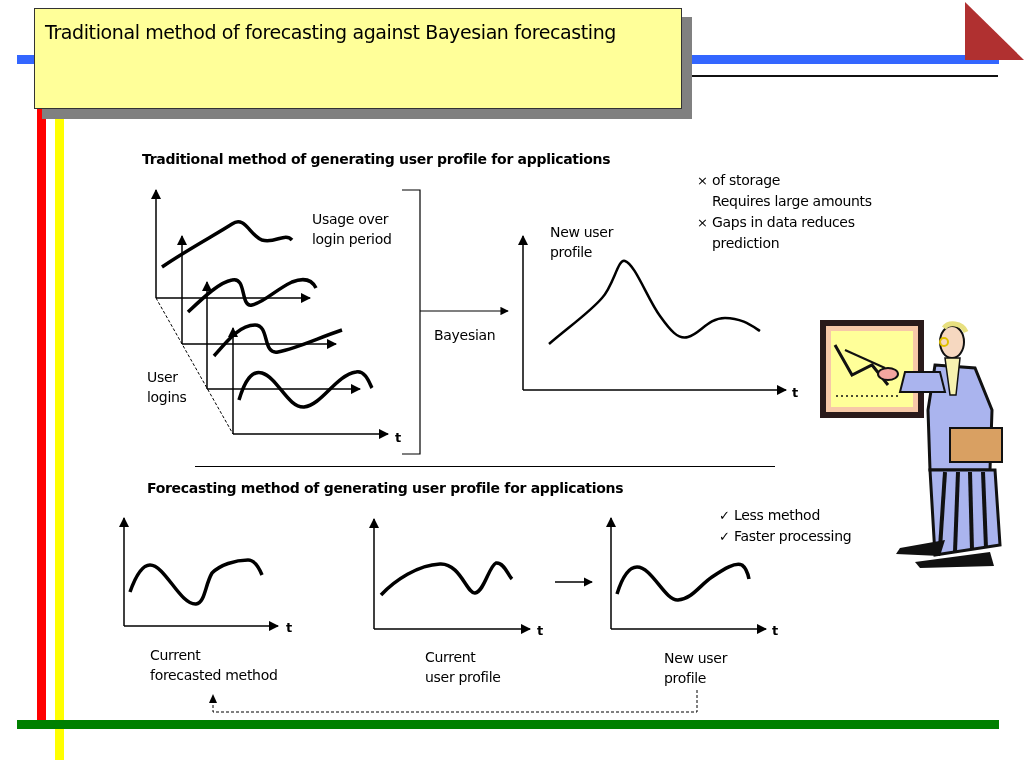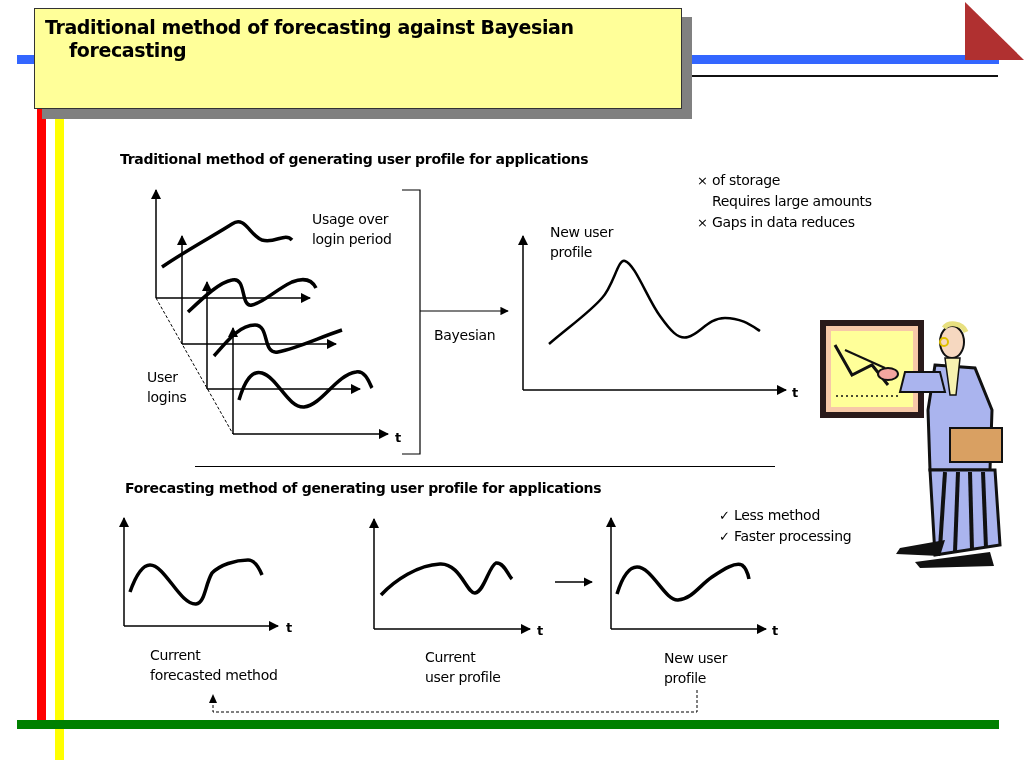--- a/index.html
+++ b/index.html
@@ -16,26 +16,26 @@
   .line-black-top { left: 690px; top: 75px; width: 308px; height: 2px; background: #111; }
   .bar-green { left: 17px; top: 720px; width: 982px; height: 9px; background: #008000; }
   .corner-triangle { left: 965px; top: 2px; width: 59px; height: 58px; }
   .title-shadow { left: 42px; top: 17px; width: 650px; height: 102px; background: #808080; }
   .title-box {
     left: 34px; top: 8px; width: 648px; height: 101px;
     background: #ffff99; border: 1px solid #333; box-sizing: border-box;
   }
   .title-text {
     position: absolute; left: 10px; top: 7px; width: 560px;
-    font-family: "DejaVu Sans", sans-serif; font-weight: bold; font-size: 19px;
-    line-height: 23px; letter-spacing: -0.4px;
+    font-family: "DejaVu Sans", sans-serif; font-weight: normal; font-size: 19px;
+    line-height: 32px; letter-spacing: -0.4px;
     text-indent: 0; padding-left: 24px; text-indent: -24px;
   }
   .section-heading {
-    font-weight: bold; font-size: 14px; letter-spacing: -0.3px; white-space: nowrap;
+    font-weight: bold; font-size: 14px; letter-spacing: -0.3px; white-space: nowrap; margin-left: 22px;
   }
   .lbl { font-size: 14px; line-height: 20px; letter-spacing: -0.3px; white-space: nowrap; }
   .t-label { font-size: 13px; font-weight: bold; }
   .bullet-list { font-size: 14px; line-height: 21px; letter-spacing: -0.3px; }
   .bullet-list .item { position: relative; padding-left: 15px; white-space: nowrap; }
   .bullet-list .item .mark { position: absolute; left: 0; top: 0; font-size: 13px; }
   .divider { left: 195px; top: 466px; width: 580px; height: 1px; background: #000; }
   svg.diagram { position: absolute; left: 0; top: 0; }
 </style>
 </head>
@@ -170,20 +170,21 @@
 
 <div class="abs bullet-list" style="left:697px; top:170px;">
   <div class="item">
     <span class="mark">×</span>
     <div>of storage</div>
     <div>Requires large amounts</div>
   </div>
   <div class="item">
     <span class="mark">×</span>
     <div>Gaps in data reduces</div>
+    <div>prediction</div>
   </div>
 </div>
 
 <div class="abs divider"></div>
 
 <div class="abs section-heading" style="left:125px; top:480px;">Forecasting method of generating user profile for applications</div>
 
 <div class="abs t-label" style="left:286px; top:620px;">t</div>
 <div class="abs t-label" style="left:537px; top:623px;">t</div>
 <div class="abs t-label" style="left:772px; top:623px;">t</div>

